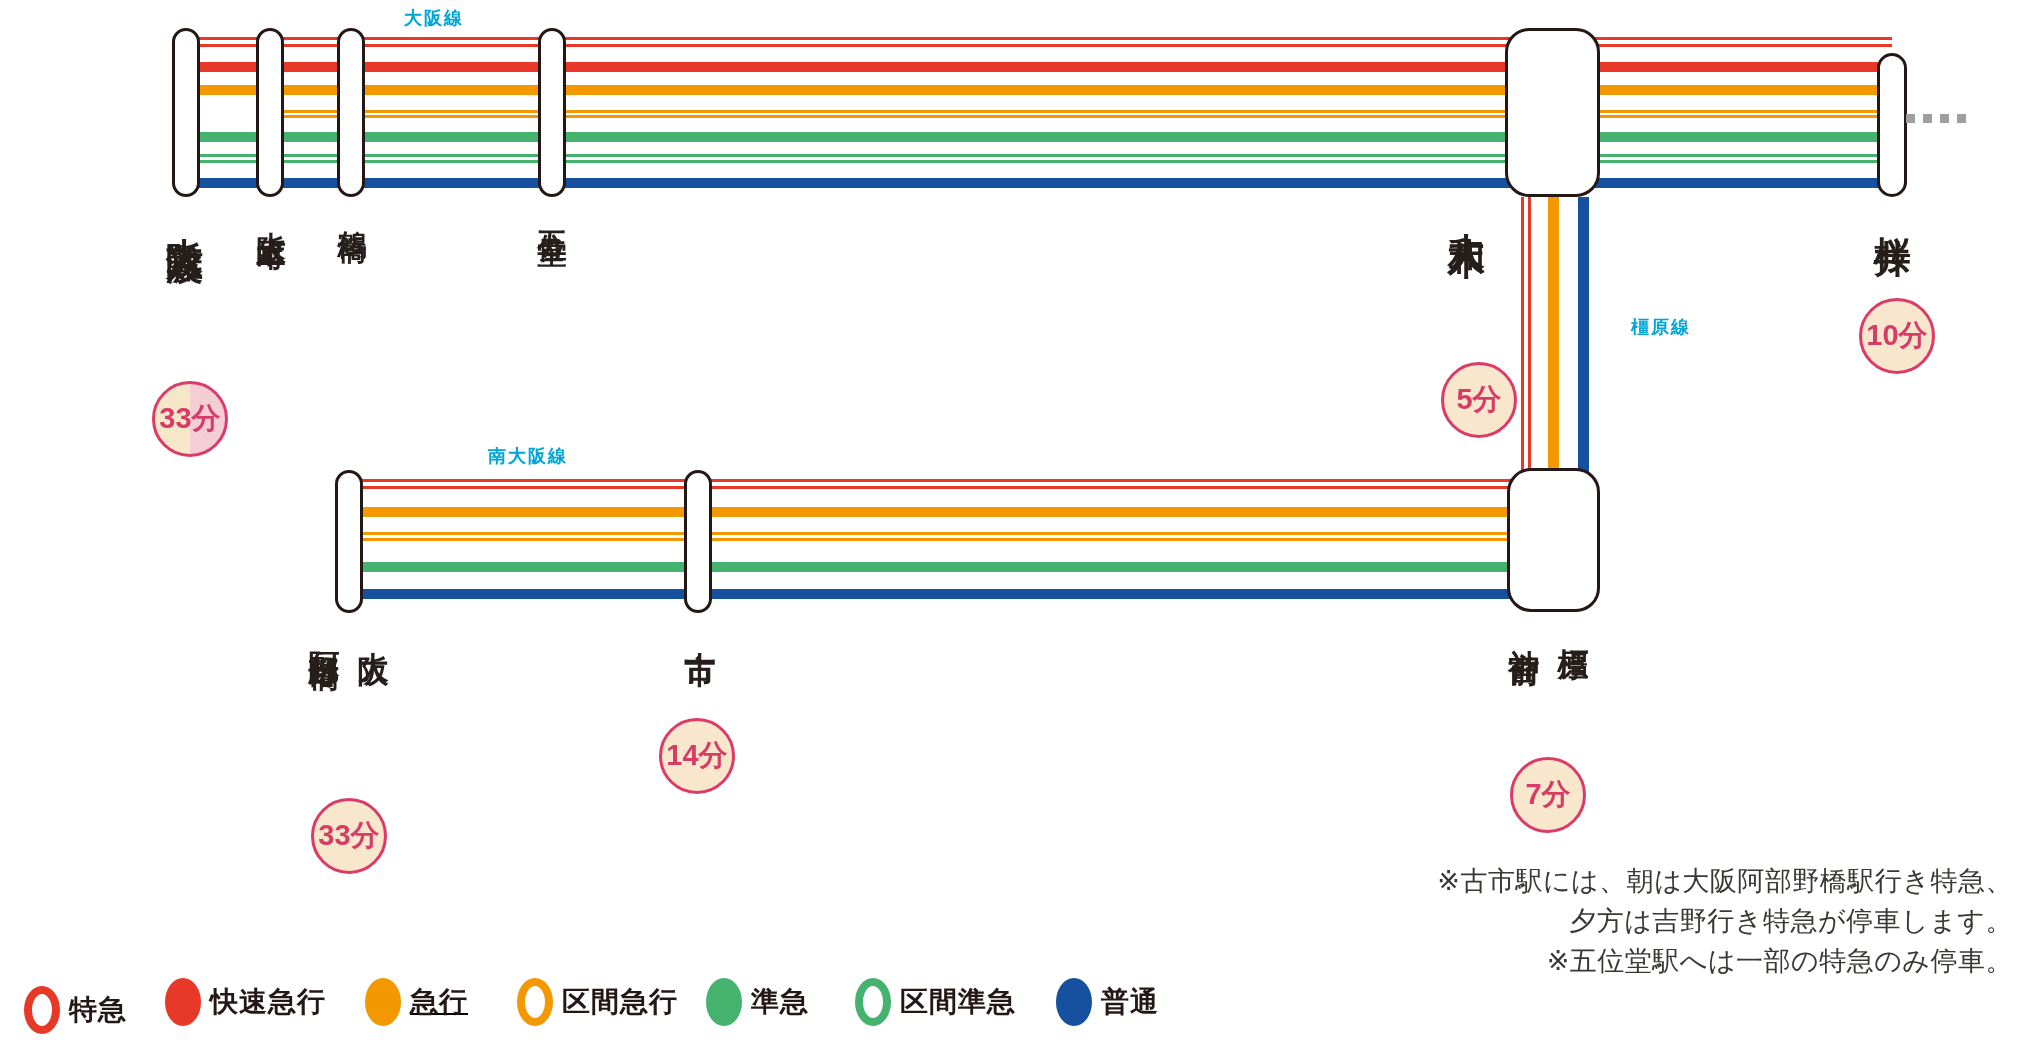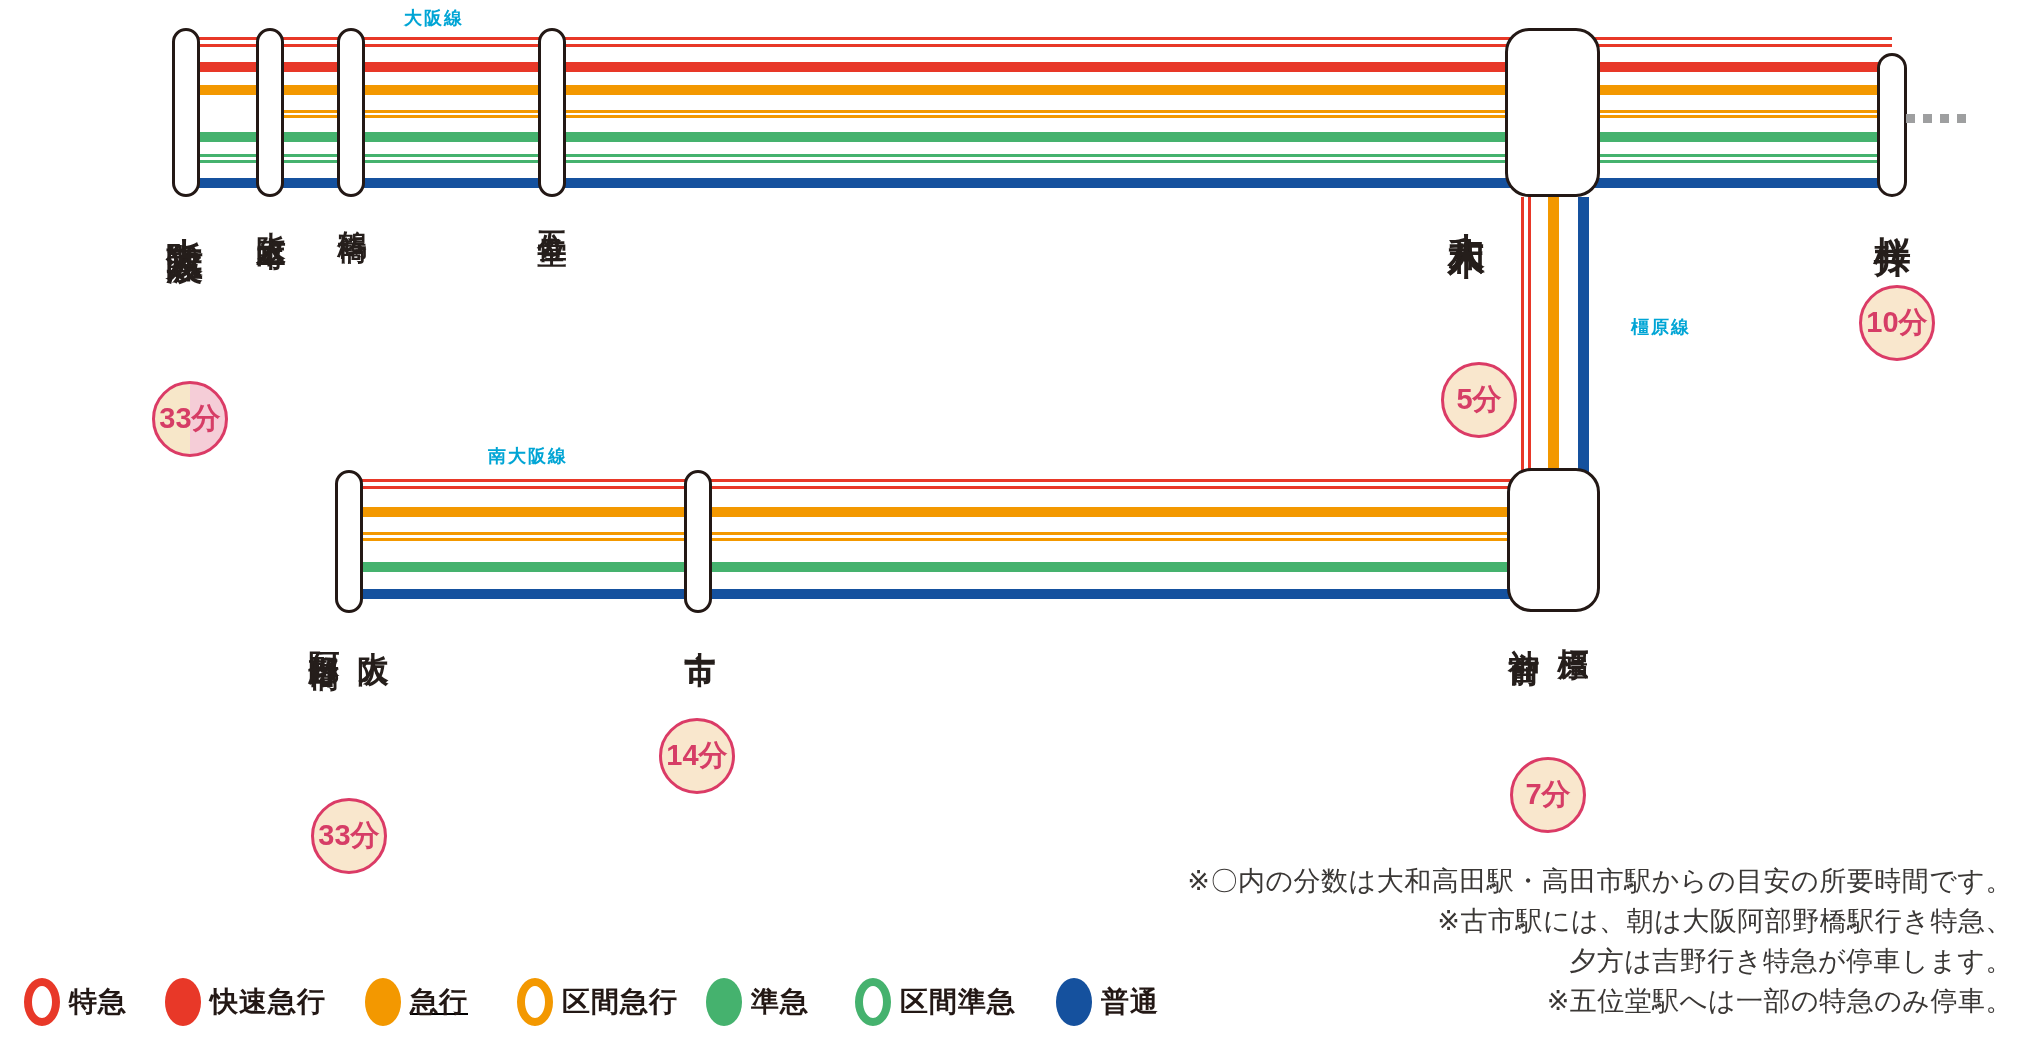--- a/index.html
+++ b/index.html
@@ -167,27 +167,27 @@
     <div class="vlabel f31" style="left:356px; top:627px;">大阪</div>
     <div class="vlabel f31" style="left:307px; top:627px;">阿部野橋</div>
   </div>
   <div>
     <div class="vlabel f31" style="left:1556px; top:624px;">橿原</div>
     <div class="vlabel f31" style="left:1507px; top:624px;">神宮前</div>
   </div>
 
   <div class="time-badge split" style="left:152px;  top:381px;">33分</div>
   <div class="time-badge" style="left:1441px; top:362px;">5分</div>
-  <div class="time-badge" style="left:1859px; top:285px;">10分</div>
+  <div class="time-badge" style="left:1859px; top:298px;">10分</div>
   <div class="time-badge" style="left:311px;  top:798px;">33分</div>
   <div class="time-badge" style="left:659px;  top:718px;">14分</div>
   <div class="time-badge" style="left:1510px; top:757px;">7分</div>
 
   <div>
-    <div class="legend-item" style="left:24px;">
+    <div class="legend-item" style="left:24px;margin-top:8px;">
       <span class="marker outline" style="border-color: rgb(232, 56, 40);"></span>
       <span class="legend-label">特急</span>
     </div>
     <div class="legend-item" style="left:165px;">
       <span class="marker" style="background-color: rgb(232, 56, 40);"></span>
       <span class="legend-label">快速急行</span>
     </div>
     <div class="legend-item" style="left:365px;text-decoration:underline;">
       <span class="marker" style="background-color: rgb(243, 152, 0);"></span>
       <span class="legend-label">急行</span>
@@ -204,19 +204,18 @@
       <span class="marker outline" style="border-color: rgb(69, 178, 110);"></span>
       <span class="legend-label">区間準急</span>
     </div>
     <div class="legend-item" style="left:1056px;">
       <span class="marker" style="background-color: rgb(21, 81, 158);"></span>
       <span class="legend-label">普通</span>
     </div>
   </div>
 
   <div class="notes">
-    <div>※〇内の分数は大和高田駅・高田市駅からの目安の所要時間です。</div>
     <div>※古市駅には、朝は大阪阿部野橋駅行き特急、</div>
     <div>夕方は吉野行き特急が停車します。</div>
     <div>※五位堂駅へは一部の特急のみ停車。</div>
   </div>
 
 </div>
 
 </body></html>

